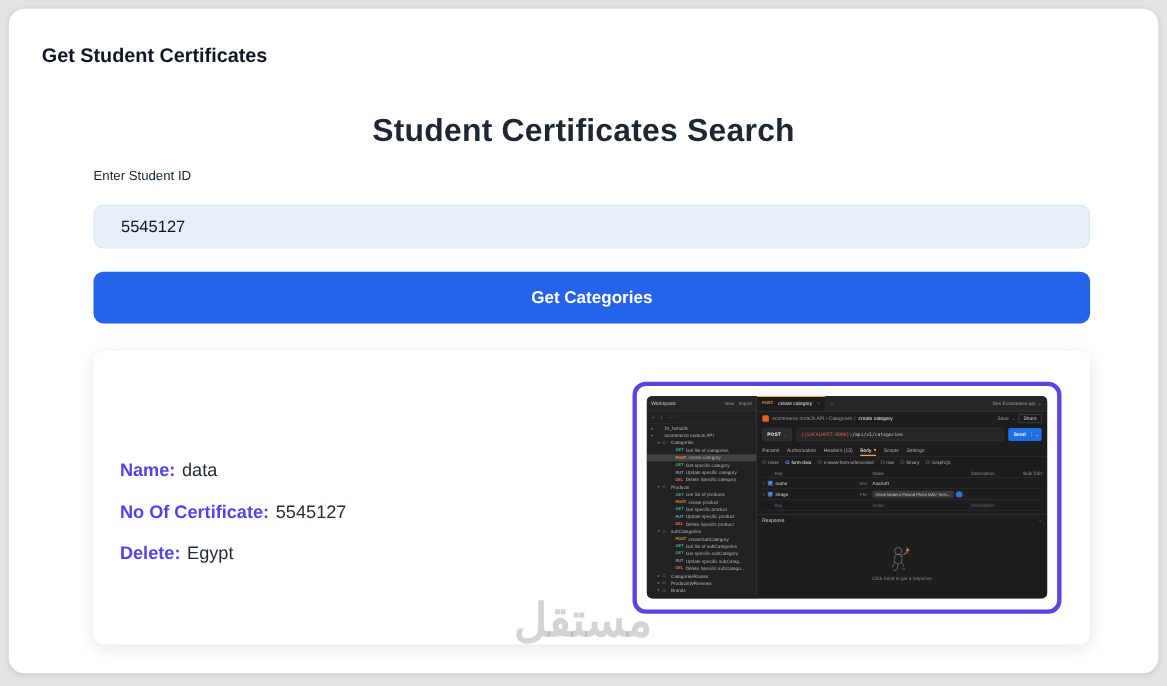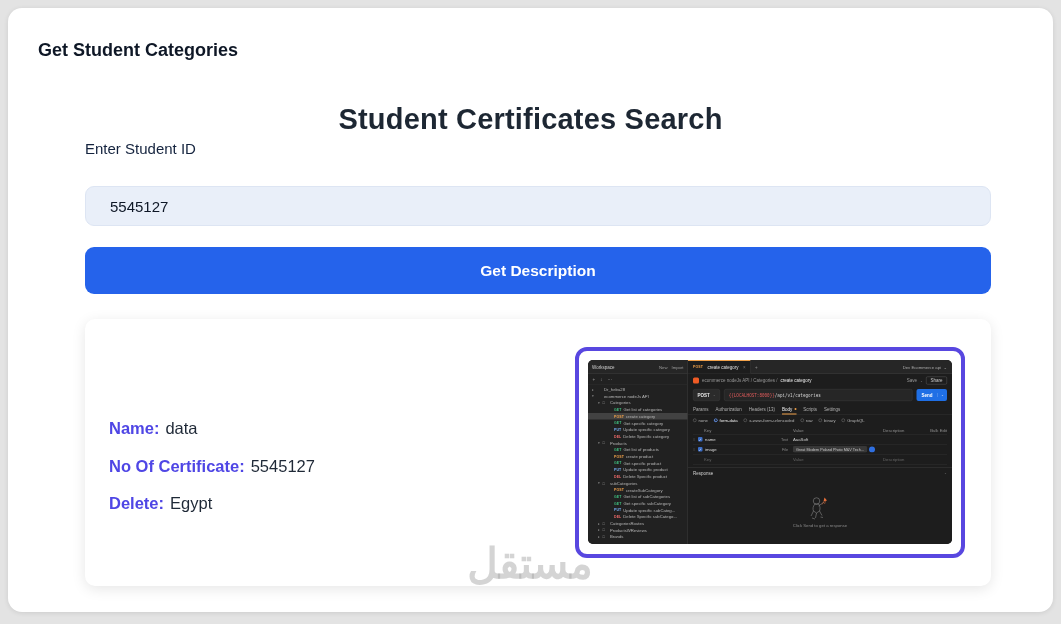--- a/index.html
+++ b/index.html
@@ -5,21 +5,21 @@
   * { margin:0; padding:0; box-sizing:border-box; }
   html,body { width:1061px; height:624px; background:#e3e3e3;
     font-family:"Liberation Sans", sans-serif; overflow:hidden; position:relative; }
 
   .outer-card { position:absolute; left:8px; top:8px; width:1045px; height:604px;
     background:#ffffff; border-radius:14px; box-shadow:0 1px 5px rgba(0,0,0,.10); }
 
   .page-title { position:absolute; left:30px; top:32px; font-size:18px; font-weight:bold; color:#0e1726; }
   .main-heading { position:absolute; left:0; top:95px; width:100%; text-align:center;
     font-size:29px; font-weight:bold; color:#1d2733; letter-spacing:.2px; }
-  .field-label { position:absolute; left:77px; top:132px; font-size:15px; color:#14233e; }
+  .field-label { position:absolute; left:77px; top:145px; font-size:12px; color:#14233e; }
 
   .student-input { position:absolute; left:77px; top:178px; width:906px; height:40px;
     background:#e9eff9; border:1px solid #dde5f3; border-radius:9px; padding:0 12px 0 24px;
     font-size:15px; color:#0e1726; font-family:"Liberation Sans", sans-serif; outline:none; }
 
   .get-btn { position:absolute; left:77px; top:239px; width:906px; height:47px;
     background:#2563eb; border:none; border-radius:9px; color:#fff; font-weight:bold;
     font-size:15.5px; font-family:"Liberation Sans", sans-serif; cursor:pointer; }
 
   .result-card { position:absolute; left:77px; top:311px; width:906px; height:267px;
@@ -120,25 +120,25 @@
 
   .watermark { position:absolute; left:530px; top:541px; transform:translateX(-50%);
     text-align:center; z-index:50; pointer-events:none; }
   .wm-ar { font-size:42px; line-height:1.1; font-weight:bold; color:rgba(165,165,165,.48); }
   .wm-en { font-size:25px; font-weight:bold; letter-spacing:2px; color:rgba(172,172,172,.48); }
 </style>
 </head>
 <body>
 
 <div class="outer-card">
-  <div class="page-title">Get Student Categories</div>
+  <div class="page-title">Get Student Certificates</div>
   <div class="main-heading">Student Certificates Search</div>
   <label class="field-label">Enter Student ID</label>
   <input class="student-input" type="text" value="5545127" style="">
-  <button class="get-btn">Get Description</button>
+  <button class="get-btn">Get Categories</button>
 
   <div class="result-card">
 
     <div class="cert-row r0">
       <span class="lbl">Name:</span><span>data</span>
     </div>
     <div class="cert-row r1">
       <span class="lbl">No Of Certificate:</span><span>5545127</span>
     </div>
     <div class="cert-row r2">

